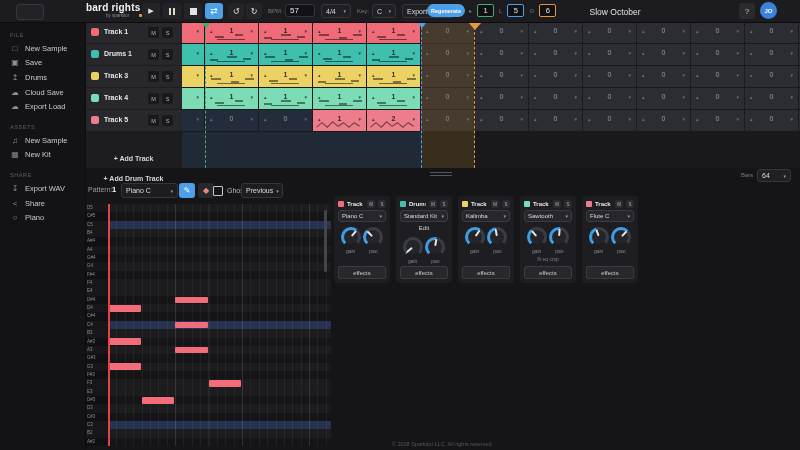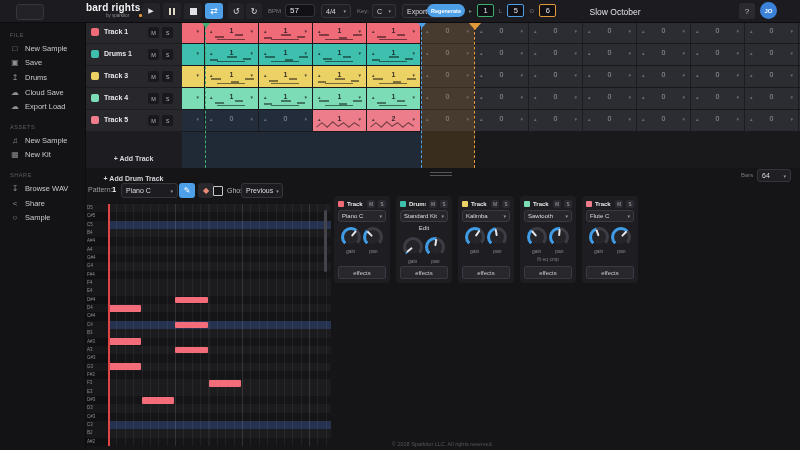--- a/index.html
+++ b/index.html
@@ -201,29 +201,29 @@
         </div>
         <div class="side-item">
           <span class="side-ico">▦</span>
           <span>New Kit</span>
         </div>
       </div>
       <div class="side-sec">
         <div class="side-title">SHARE</div>
         <div class="side-item">
           <span class="side-ico">↧</span>
-          <span>Browse WAV</span>
+          <span>Export WAV</span>
         </div>
         <div class="side-item">
           <span class="side-ico">&lt;</span>
           <span>Share</span>
         </div>
         <div class="side-item">
           <span class="side-ico">○</span>
-          <span>Sample</span>
+          <span>Piano</span>
         </div>
       </div>
     </div>
 
   <div id="track-headers">
     <div id="add-track">+ Add Track</div>
     <div id="add-drum-track">+ Add Drum Track</div>
   <div class="th-row" style="top: 0px;">
         <span class="th-swatch" style="background: rgb(238, 107, 119);"></span>
         <span class="th-name">Track 1</span>

